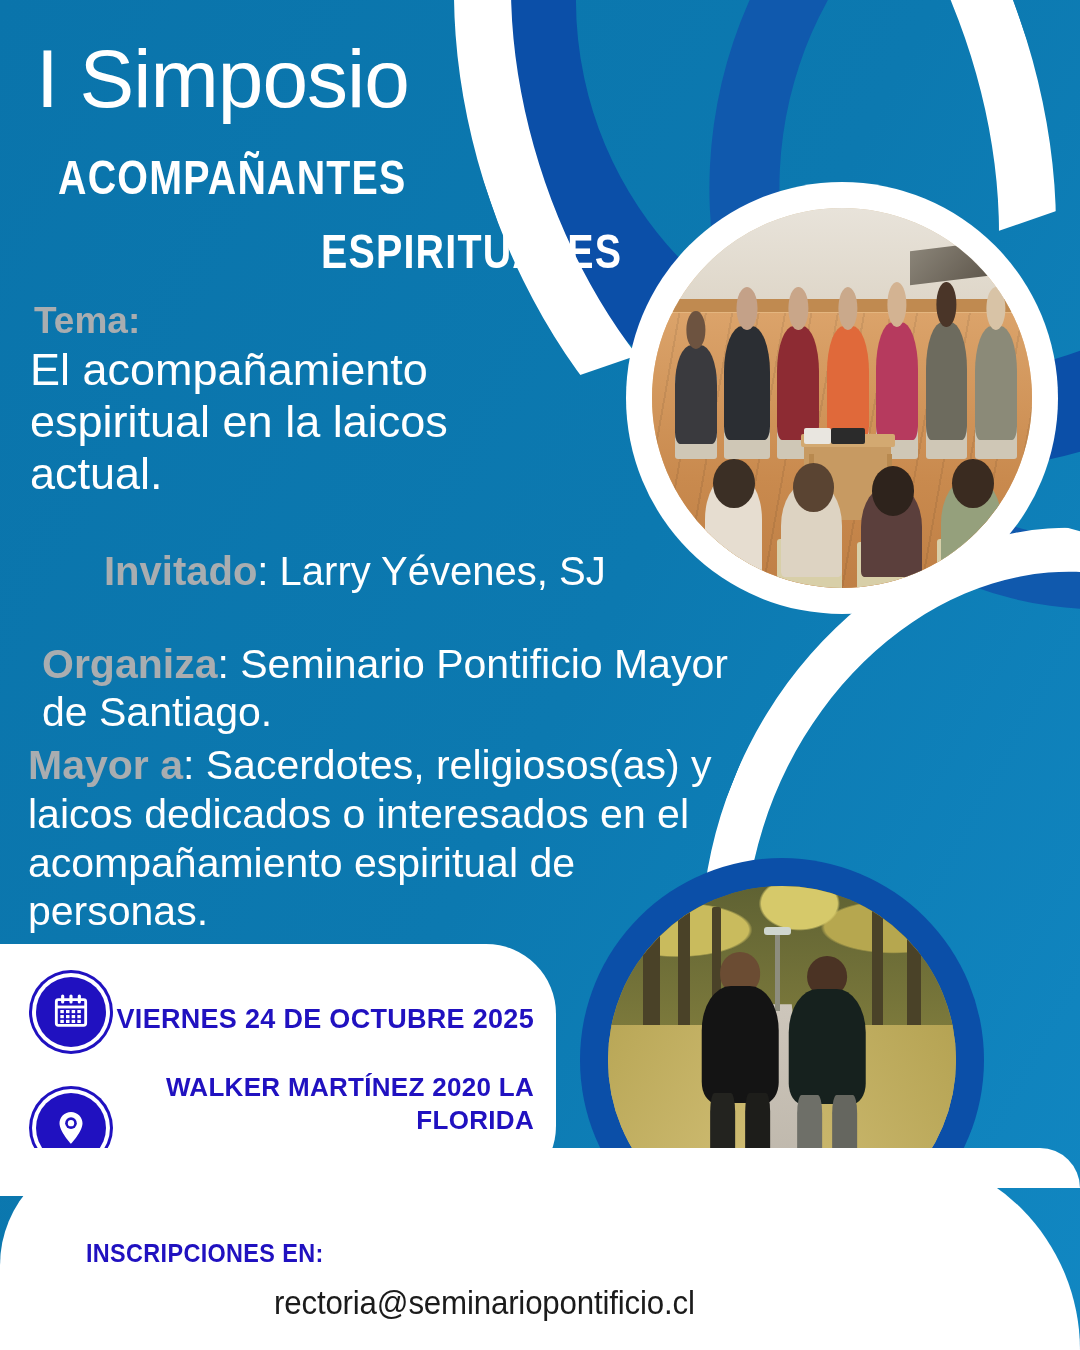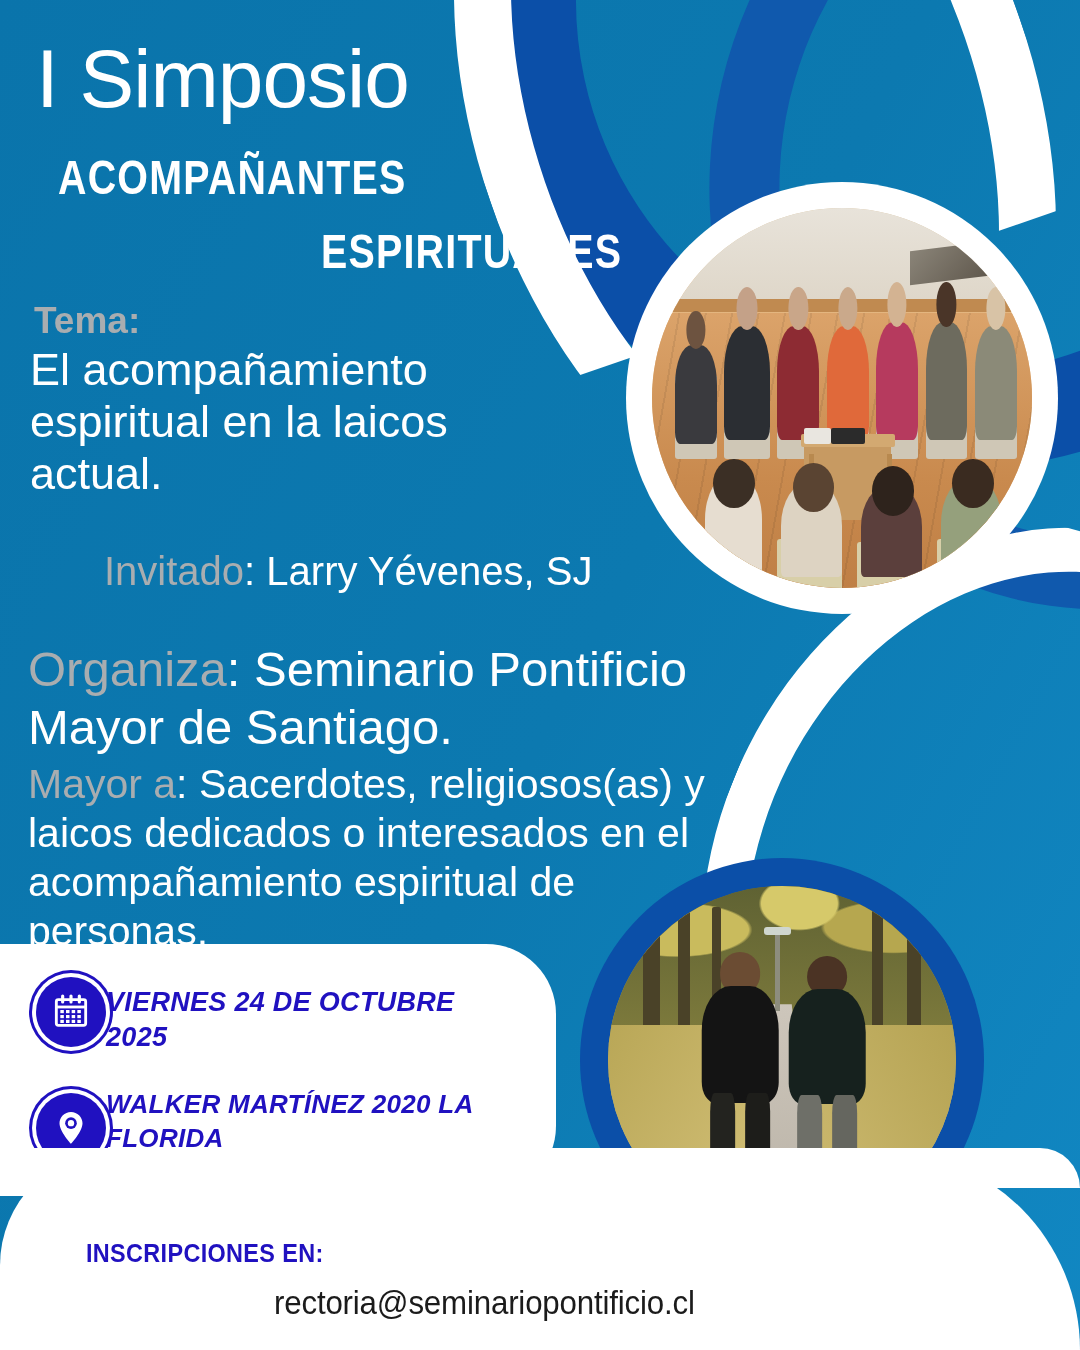--- a/index.html
+++ b/index.html
@@ -65,25 +65,25 @@
     font-weight:700; color:#fff;
     font-size:48px; letter-spacing:1.5px;
     transform:scaleX(.82); transform-origin:left center;
     line-height:1.08;
   }
   .h-sub1 { margin-top:32px; margin-left:22px; }
   .h-sub2 { margin-top:22px; margin-left:285px; transform-origin:left center; }
 
   
   .body-copy { position:absolute; left:26px; top:300px; width:730px; color:#fff; }
-  .lbl { color:#a9adb0; font-weight:400; }
+  .lbl { color:#a9adb0; font-weight:700; }
   .tema-label { font-size:37px; font-weight:700; color:#a9adb0; margin-left:8px; }
   .tema-text { font-size:45px; line-height:1.16; margin-top:2px; margin-left:4px; max-width:560px; }
   .invitado { font-size:40px; margin-top:48px; margin-left:78px; }
-  .org-block { font-size:49px; line-height:1.19; margin-top:46px; margin-left:2px; }
+  .org-block { font-size:41px; line-height:1.19; margin-top:46px; margin-left:16px; }
   .invita-block { font-size:41px; line-height:1.19; margin-top:4px; margin-left:2px; }
 
   
   .photo-top {
     position:absolute; left:626px; top:182px;
     width:432px; height:432px; border-radius:50%;
     background:#fff; padding:26px;
     box-shadow:0 0 0 0 transparent;
   }
   .photo-top .img, .photo-bot .img {
@@ -166,22 +166,22 @@
   }
   .info-icons { width:136px; display:flex; flex-direction:column;
     align-items:center; justify-content:center; gap:46px; padding-left:66px; }
   .ic {
     width:70px; height:70px; border-radius:50%;
     background:#2011c0; position:relative;
     box-shadow:0 0 0 4px #fff, 0 0 0 7px #2011c0;
     display:flex; align-items:center; justify-content:center;
   }
   .ic svg { width:40px; height:40px; display:block; }
-  .info-text { flex:1; text-align:left; color:#2011c0;
-    font-weight:700; padding-right:48px;font-style:italic; }
+  .info-text { flex:1; text-align:right; color:#2011c0;
+    font-weight:700; padding-right:22px; }
   .it-date { font-size:27px; line-height:1.28; letter-spacing:.3px; }
   .it-time { font-size:30px; margin-top:20px; letter-spacing:.3px; }
   .it-addr { font-size:26px; line-height:1.28; margin-top:34px; letter-spacing:.3px; }
 
   
   .footer-band {
     position:absolute; left:0; bottom:0; width:1080px; height:200px;
     background:#fff;
     border-radius:150px 260px 0 0;
   }

